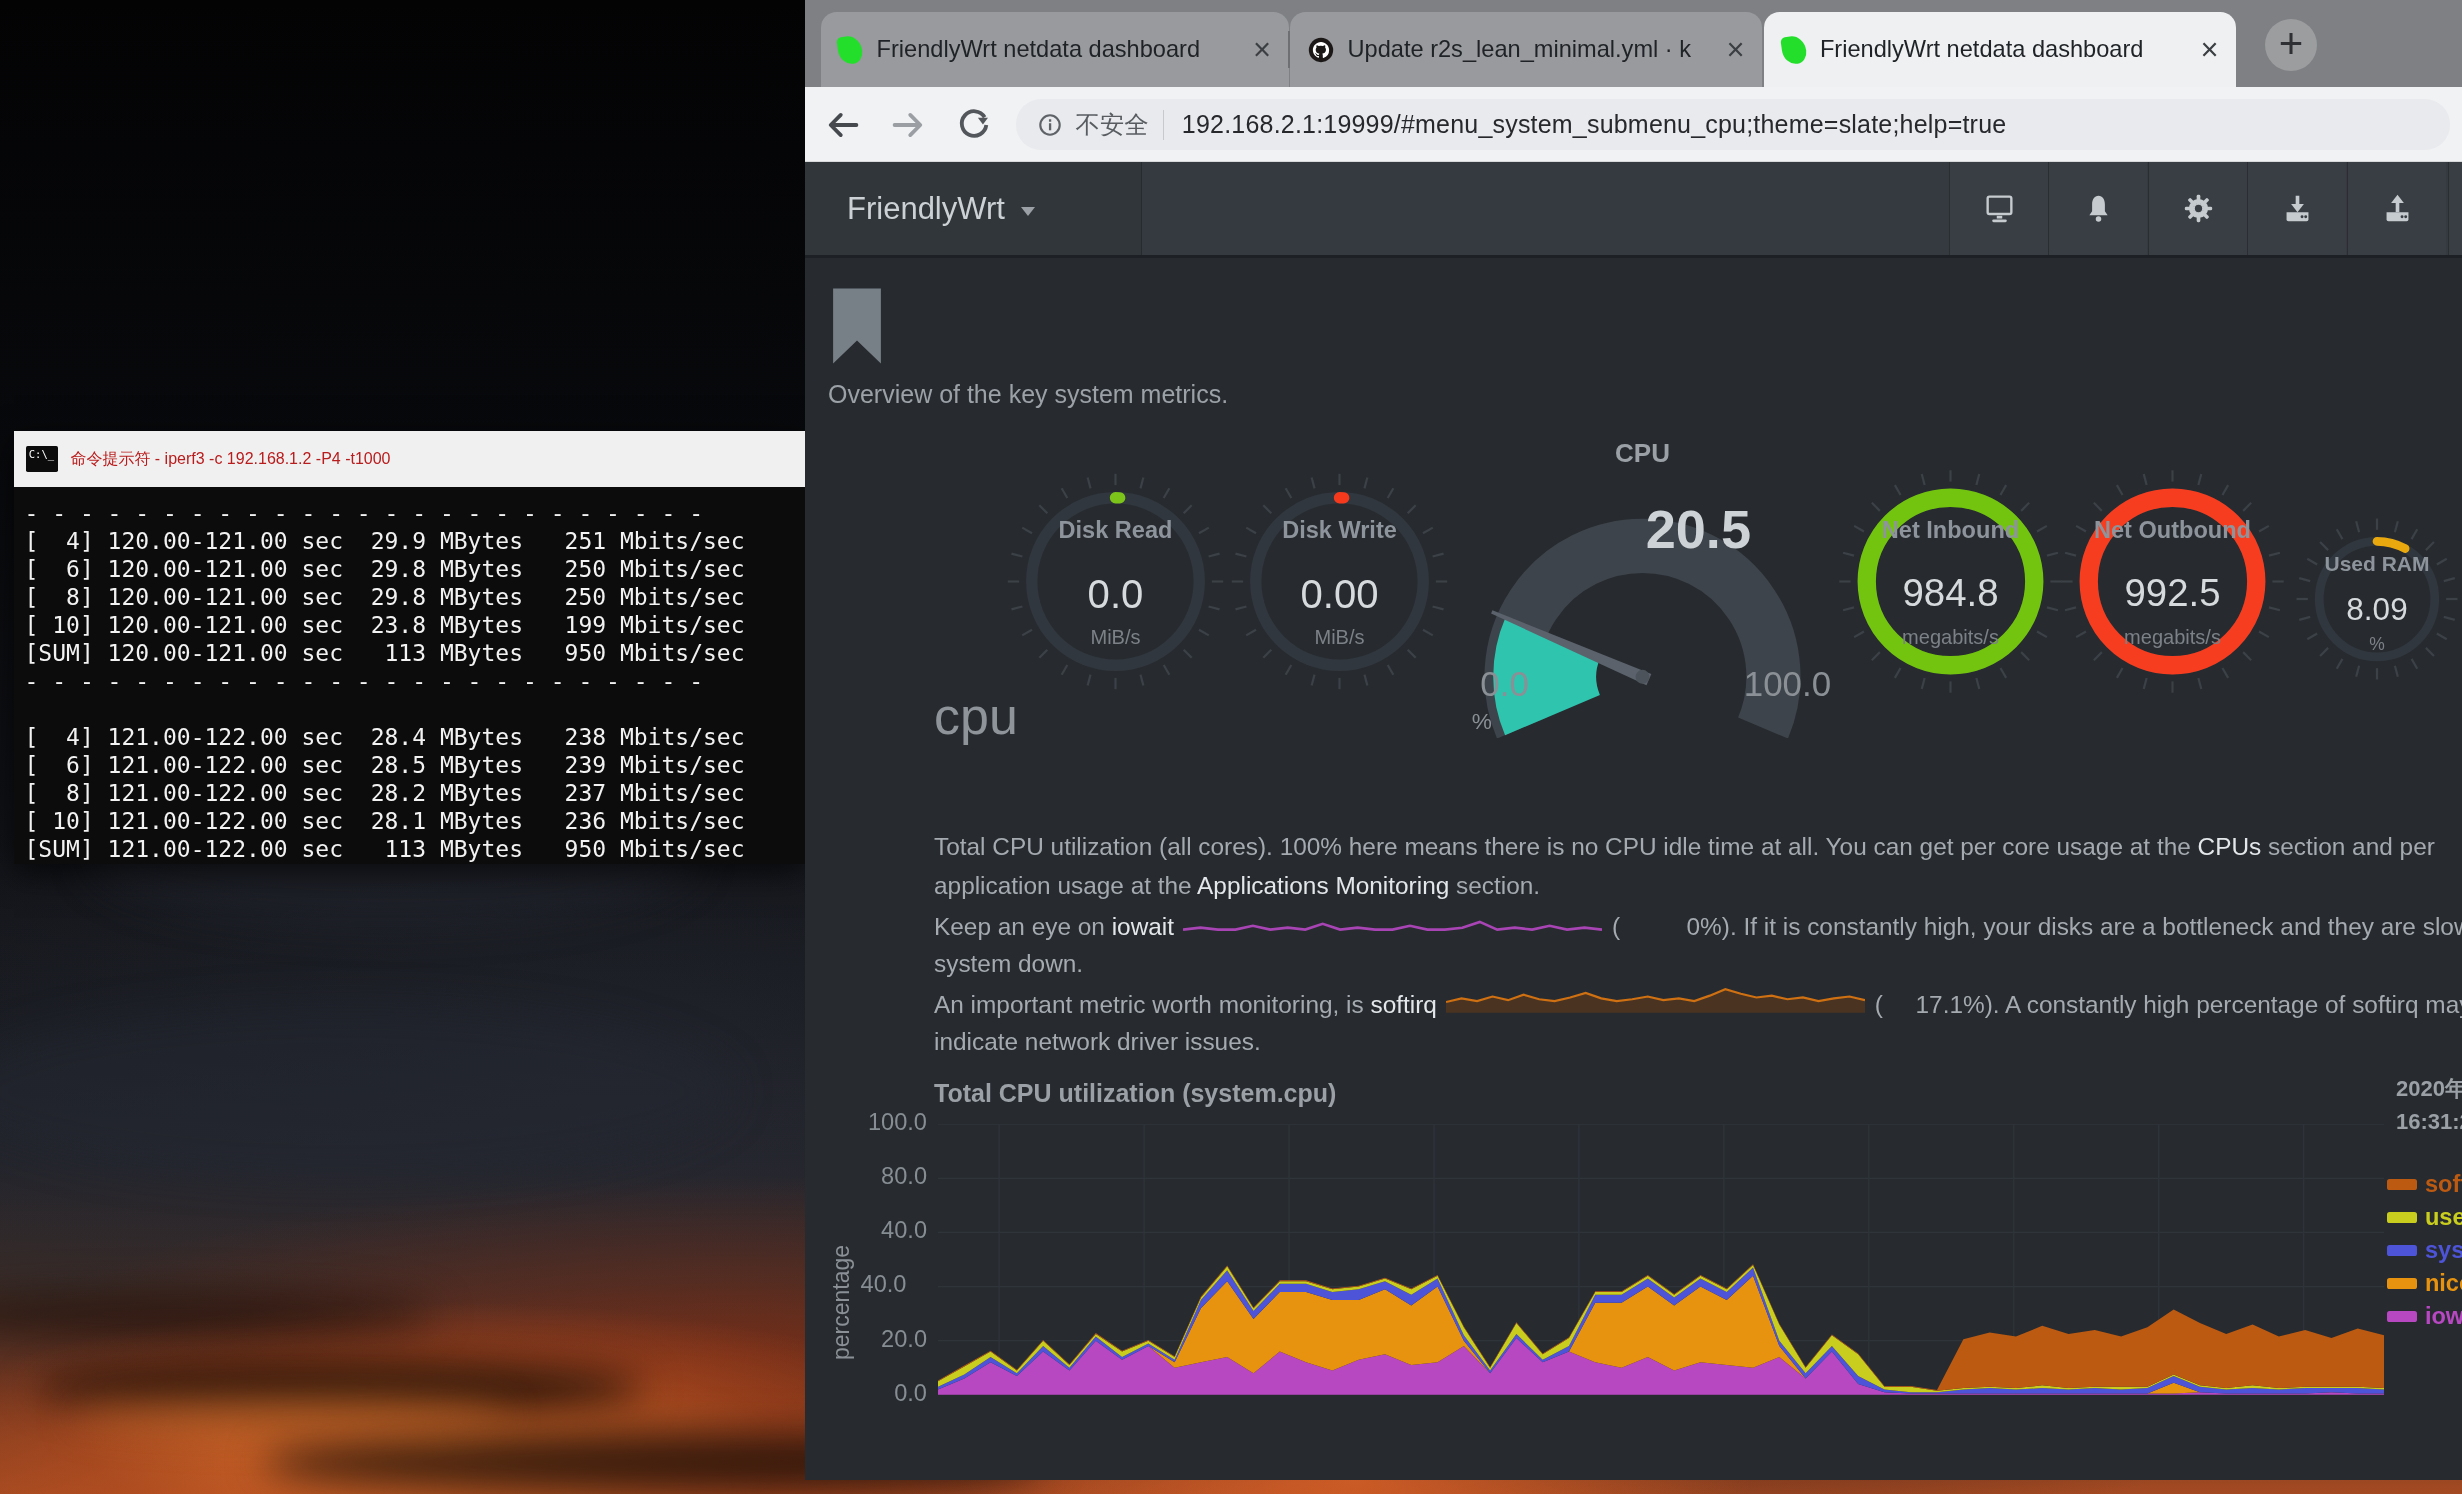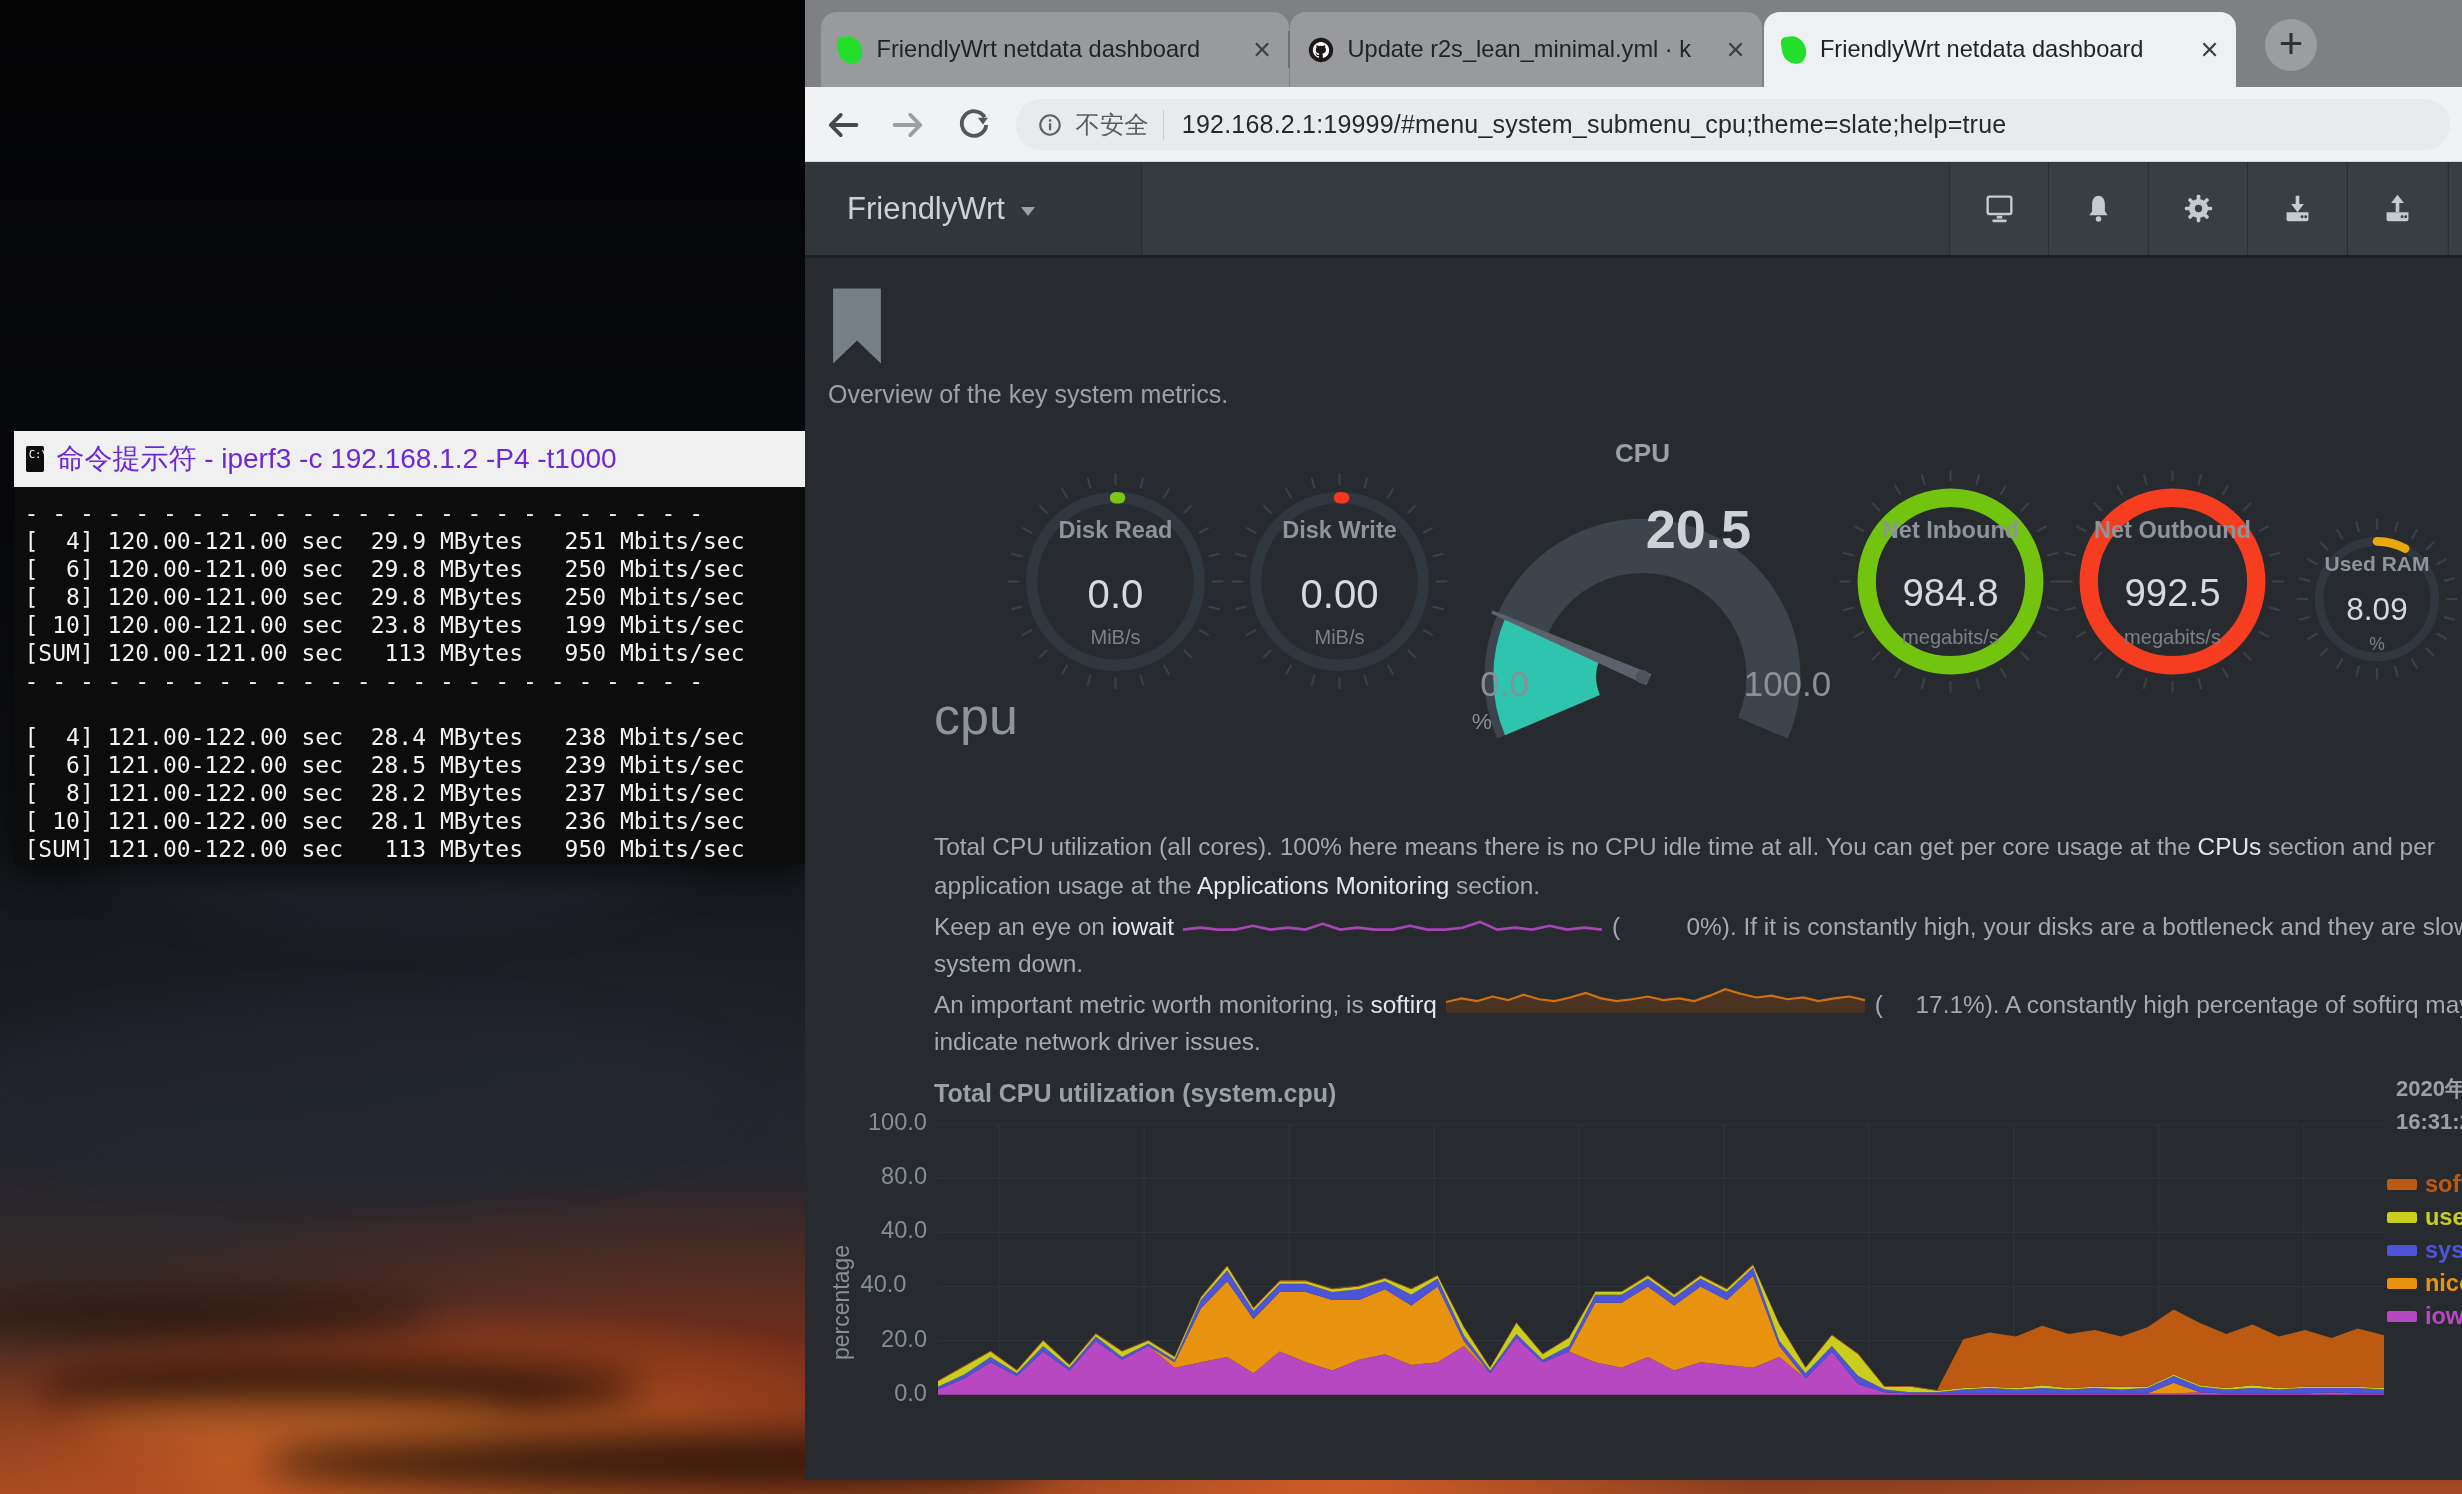--- a/index.html
+++ b/index.html
@@ -10,22 +10,22 @@
     radial-gradient(ellipse 611px 175px at 55% 99%, rgba(225,100,40,.7), transparent 65%),
     radial-gradient(ellipse 1048px 262px at 30% 91%, rgba(122,45,22,.8), transparent 70%),
     radial-gradient(ellipse 873px 349px at 70% 86%, rgba(60,30,22,.9), transparent 75%),
     radial-gradient(ellipse 1222px 437px at 25% 72%, rgba(40,42,52,.55), transparent 75%),
     radial-gradient(ellipse 873px 306px at 70% 55%, rgba(32,34,40,.5), transparent 70%),
     linear-gradient(180deg,#030304 0%,#08090c 30%,#0e1014 52%,#181a20 68%,#23242b 78%,#3a2c28 86%,#6b3420 93%,#a44a22 100%);}
   .cl{position:absolute;border-radius:50%;filter:blur(19px);}
   
   .terminal{position:absolute;left:14px;top:431px;width:791px;height:433px;box-shadow:0 8.7px 30px rgba(0,0,0,.65);}
   .t-bar{position:absolute;left:0;top:0;right:0;height:56px;background:#f1f0f1;display:flex;align-items:center;padding-left:12.2px;box-sizing:border-box;}
-  .t-ico{width:18px;height:26px;background:#0c0c0c;color:#fff;font-family:"DejaVu Sans Mono",monospace;font-size:10.5px;line-height:12.2px;text-align:left;padding:1.7px 0 0 2.6px;box-sizing:border-box;border-radius:1.7px;}
-  .t-title{margin-left:12.2px;font-size:28px;color:#6d28d9;white-space:nowrap;}
+  .t-ico{width:32px;height:26px;background:#0c0c0c;color:#fff;font-family:"DejaVu Sans Mono",monospace;font-size:10.5px;line-height:12.2px;text-align:left;padding:1.7px 0 0 2.6px;box-sizing:border-box;border-radius:1.7px;}
+  .t-title{margin-left:12.2px;font-size:16px;color:#b91c1c;white-space:nowrap;}
   .t-body{position:absolute;left:0;top:56px;right:0;bottom:0;background:#0c0c0c;margin:0;padding:12.2px 10.5px;box-sizing:border-box;font-family:"DejaVu Sans Mono",monospace;font-size:23px;line-height:28px;color:#f2f2f2;overflow:hidden;}
   
   .browser{position:absolute;left:805px;top:0;width:1657px;height:1356px;background:#7e8083;}
   .tabstrip{position:absolute;left:0;top:0;right:0;height:87px;background:#7e8083;}
   .tab{position:absolute;top:12.2px;height:75px;border-radius:15.7px 15.7px 0 0;display:flex;align-items:center;padding:0 17.5px;box-sizing:border-box;}
   .tab.inactive{background:#989a9d;}
   .tab.active{background:#eef0f1;}
   .t1{left:15.7px;width:468px;} .t2{left:485px;width:472px;} .t3{left:959px;width:472px;}
   .tlabel{font-size:23.6px;color:#1f2226;margin-left:14px;white-space:nowrap;overflow:hidden;flex:1;}
   .tclose{font-size:31px;color:#3b3e42;margin-left:8.7px;line-height:31px;}

